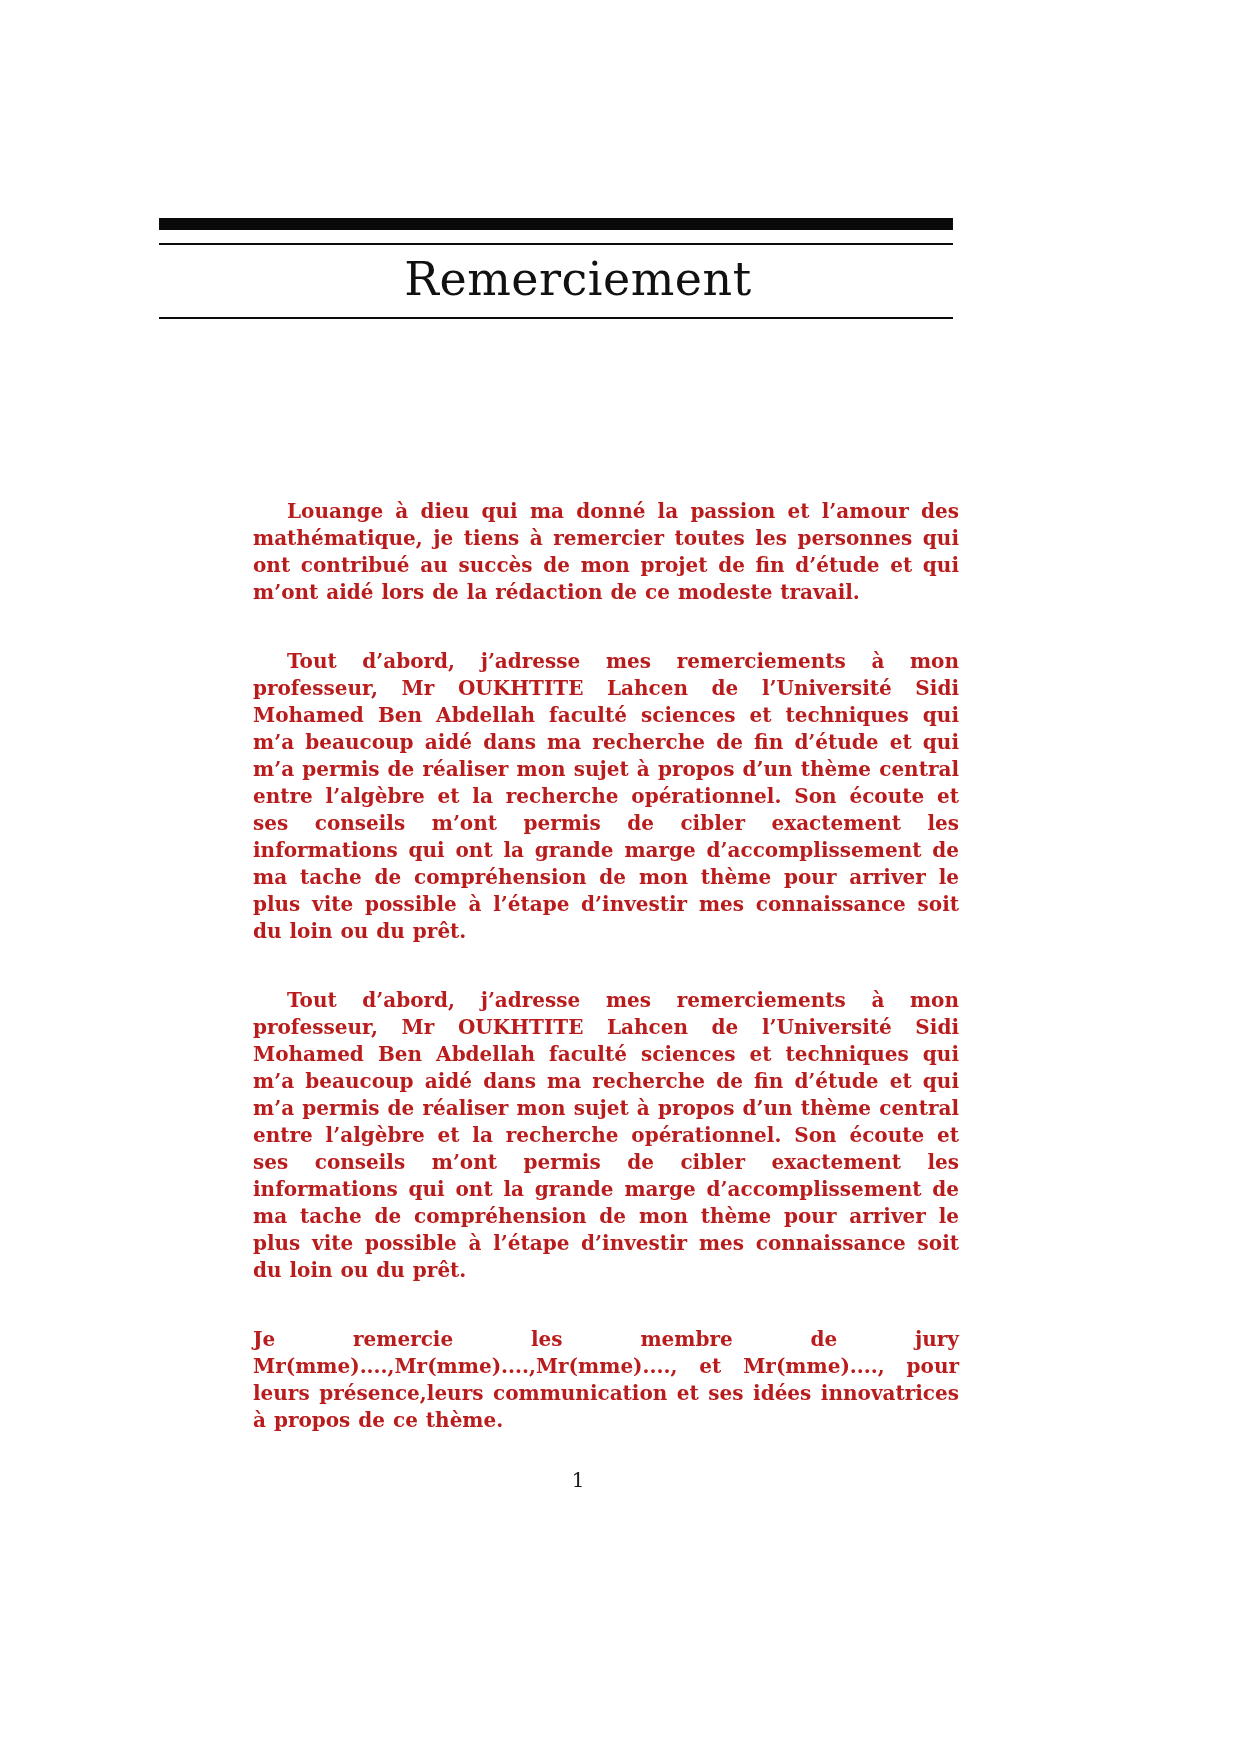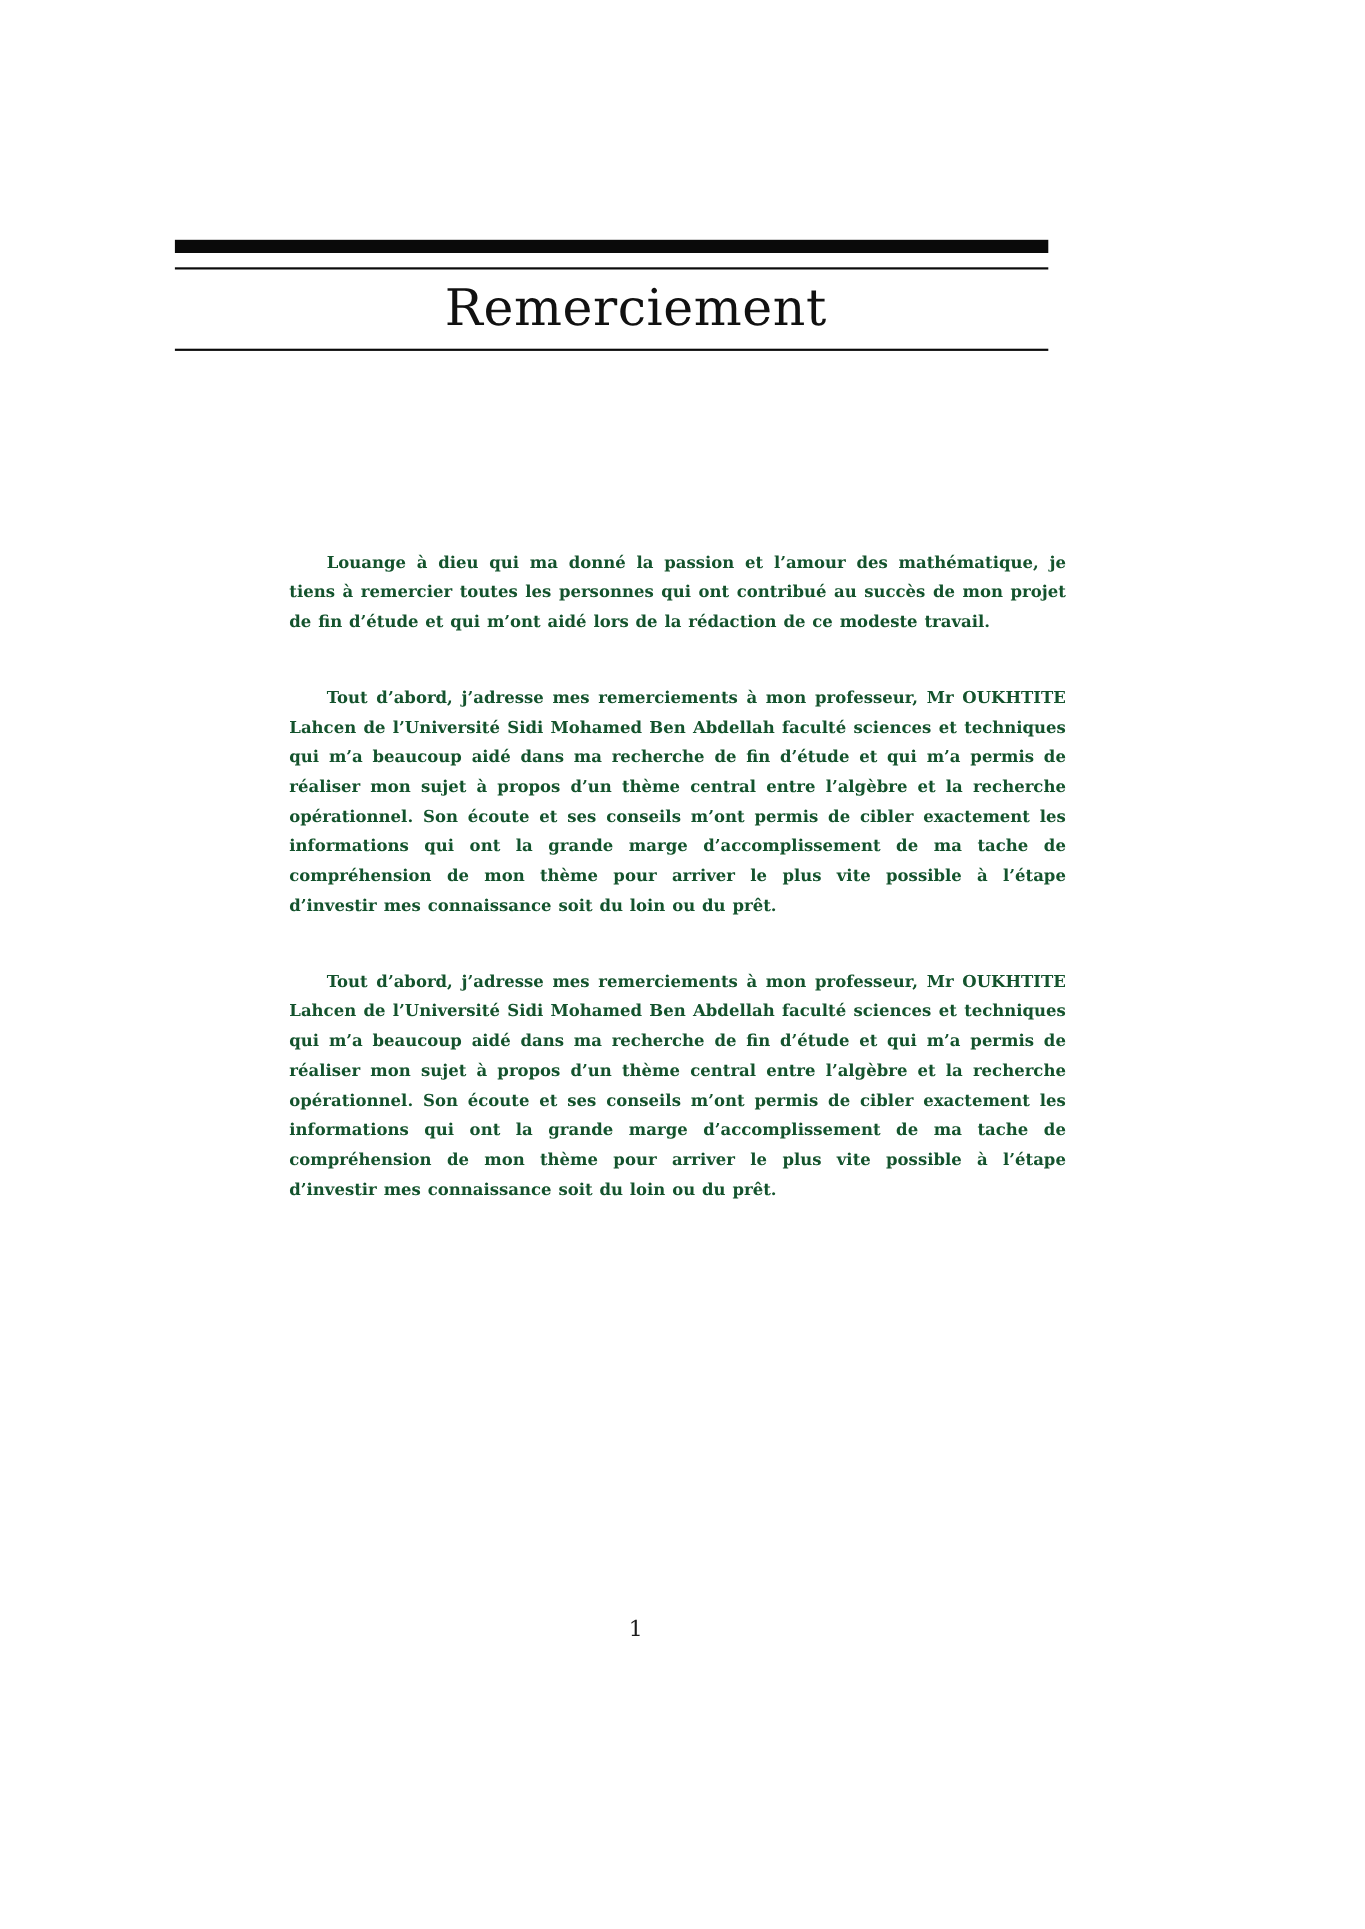--- a/index.html
+++ b/index.html
@@ -63,28 +63,28 @@
   .rule-thin-bottom {
     position: absolute;
     left: 0;
     top: 317px;
     width: 794px;
     height: 2px;
     background: #0a0a0a;
   }
   .body-text {
     position: absolute;
-    left: 16px;
+    left: 6px;
     top: 498px;
     width: 794px;
-    font-size: 15px;
+    font-size: 20px;
     font-weight: bold;
     line-height: 27px;
     text-align: justify;
-    color: #14532d;
+    color: #b91c1c;
   }
   .body-text p {
     margin: 0 0 42px 0;
     text-indent: 34px;
     word-spacing: 1px;
   }
   .body-text p.no-indent {
     text-indent: 0;
   }
   .page-number {
@@ -108,18 +108,19 @@
     <div class="rule-thin-top"></div>
 
     <h1 class="chapter-title">Remerciement</h1>
 
     <div class="rule-thin-bottom"></div>
 
     <div class="body-text">
       <p>Louange à dieu qui ma donné la passion et l’amour des mathématique, je tiens à remercier toutes les personnes qui ont contribué au succès de mon projet de fin d’étude et qui m’ont aidé lors de la rédaction de ce modeste travail.</p>
       <p>Tout d’abord, j’adresse mes remerciements à mon professeur, Mr OUKHTITE Lahcen de l’Université Sidi Mohamed Ben Abdellah faculté sciences et techniques qui m’a beaucoup aidé dans ma recherche de fin d’étude et qui m’a permis de réaliser mon sujet à propos d’un thème central entre l’algèbre et la recherche opérationnel. Son écoute et ses conseils m’ont permis de cibler exactement les informations qui ont la grande marge d’accomplissement de ma tache de compréhension de mon thème pour arriver le plus vite possible à l’étape d’investir mes connaissance soit du loin ou du prêt.</p>
       <p>Tout d’abord, j’adresse mes remerciements à mon professeur, Mr OUKHTITE Lahcen de l’Université Sidi Mohamed Ben Abdellah faculté sciences et techniques qui m’a beaucoup aidé dans ma recherche de fin d’étude et qui m’a permis de réaliser mon sujet à propos d’un thème central entre l’algèbre et la recherche opérationnel. Son écoute et ses conseils m’ont permis de cibler exactement les informations qui ont la grande marge d’accomplissement de ma tache de compréhension de mon thème pour arriver le plus vite possible à l’étape d’investir mes connaissance soit du loin ou du prêt.</p>
+      <p class="no-indent">Je remercie les membre de jury Mr(mme)....,Mr(mme)....,Mr(mme)...., et Mr(mme)...., pour leurs présence,leurs communication et ses idées innovatrices à propos de ce thème.</p>
     </div>
 
     <div class="page-number">1</div>
 
   </div>
 </div>
 
 </body></html>

